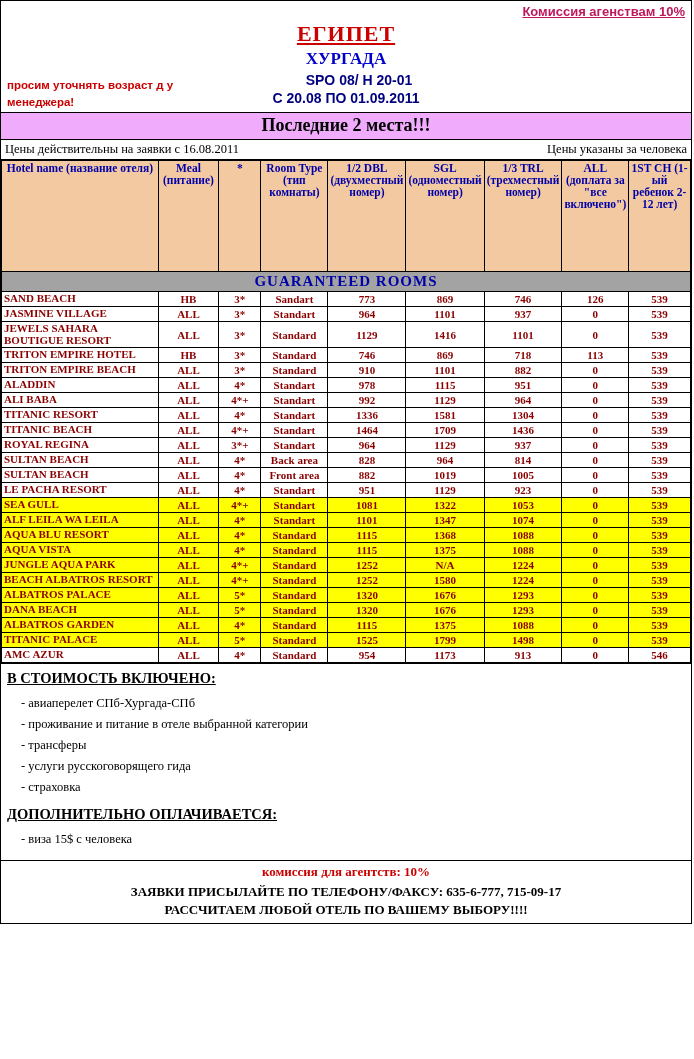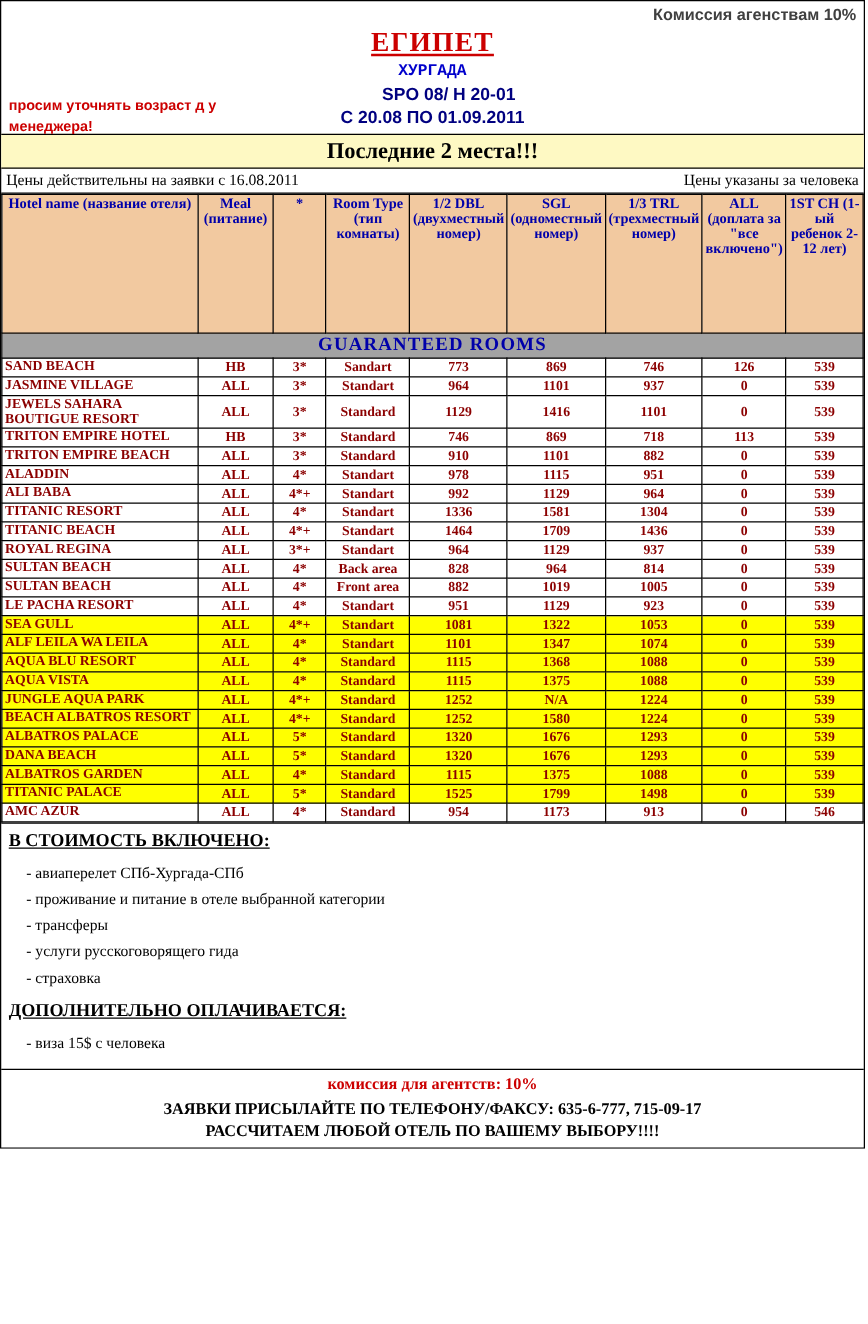--- a/index.html
+++ b/index.html
@@ -15,45 +15,46 @@
   .page {
     width: 692px;
     border: 1px solid #000;
     box-sizing: border-box;
     background: #fff;
     position: relative;
   }
   
   .top-commission {
     text-align: right;
-    color: #404040;
+    color: #be185d;
     font-weight: bold;
     font-size: 13px;
     padding: 3px 6px 0 0;
     font-family: "Liberation Sans", sans-serif;
+    text-decoration: underline;
   }
   .title-block {
     text-align: center;
     position: relative;
     padding-top: 2px;
   }
   .t-egypt {
     color: #cc0000;
     font-weight: bold;
     font-size: 22px;
     letter-spacing: 1px;
     text-decoration: underline;
     font-family: "Liberation Serif", serif;
   }
   .t-hurghada {
     color: #0000cc;
     font-weight: bold;
-    font-size: 13px;
+    font-size: 17px;
     margin-top: 2px;
-    font-family: Liberation Mono, monospace;
+    font-family: Liberation Serif, serif;
   }
   .t-spo {
     color: #000080;
     font-weight: bold;
     font-size: 14px;
     margin-top: 3px;
     font-family: "Liberation Sans", sans-serif;
     padding-left: 26px;
   }
   .t-dates {
@@ -76,21 +77,21 @@
     top: 58px;
     width: 200px;
     color: #cc0000;
     font-weight: bold;
     font-size: 11.5px;
     line-height: 1.5;
     font-family: "Liberation Sans", sans-serif;
     text-align: left;
   }
   .redbar {
-    background: #fef9c3;
+    background: #f0abfc;
     border-top: 1px solid #000;
     border-bottom: 1px solid #000;
     text-align: center;
     font-weight: bold;
     font-size: 18px;
     padding: 2px 0 3px 0;
     color: #000;
     margin-top: 6px;
   }
   .subbar {

